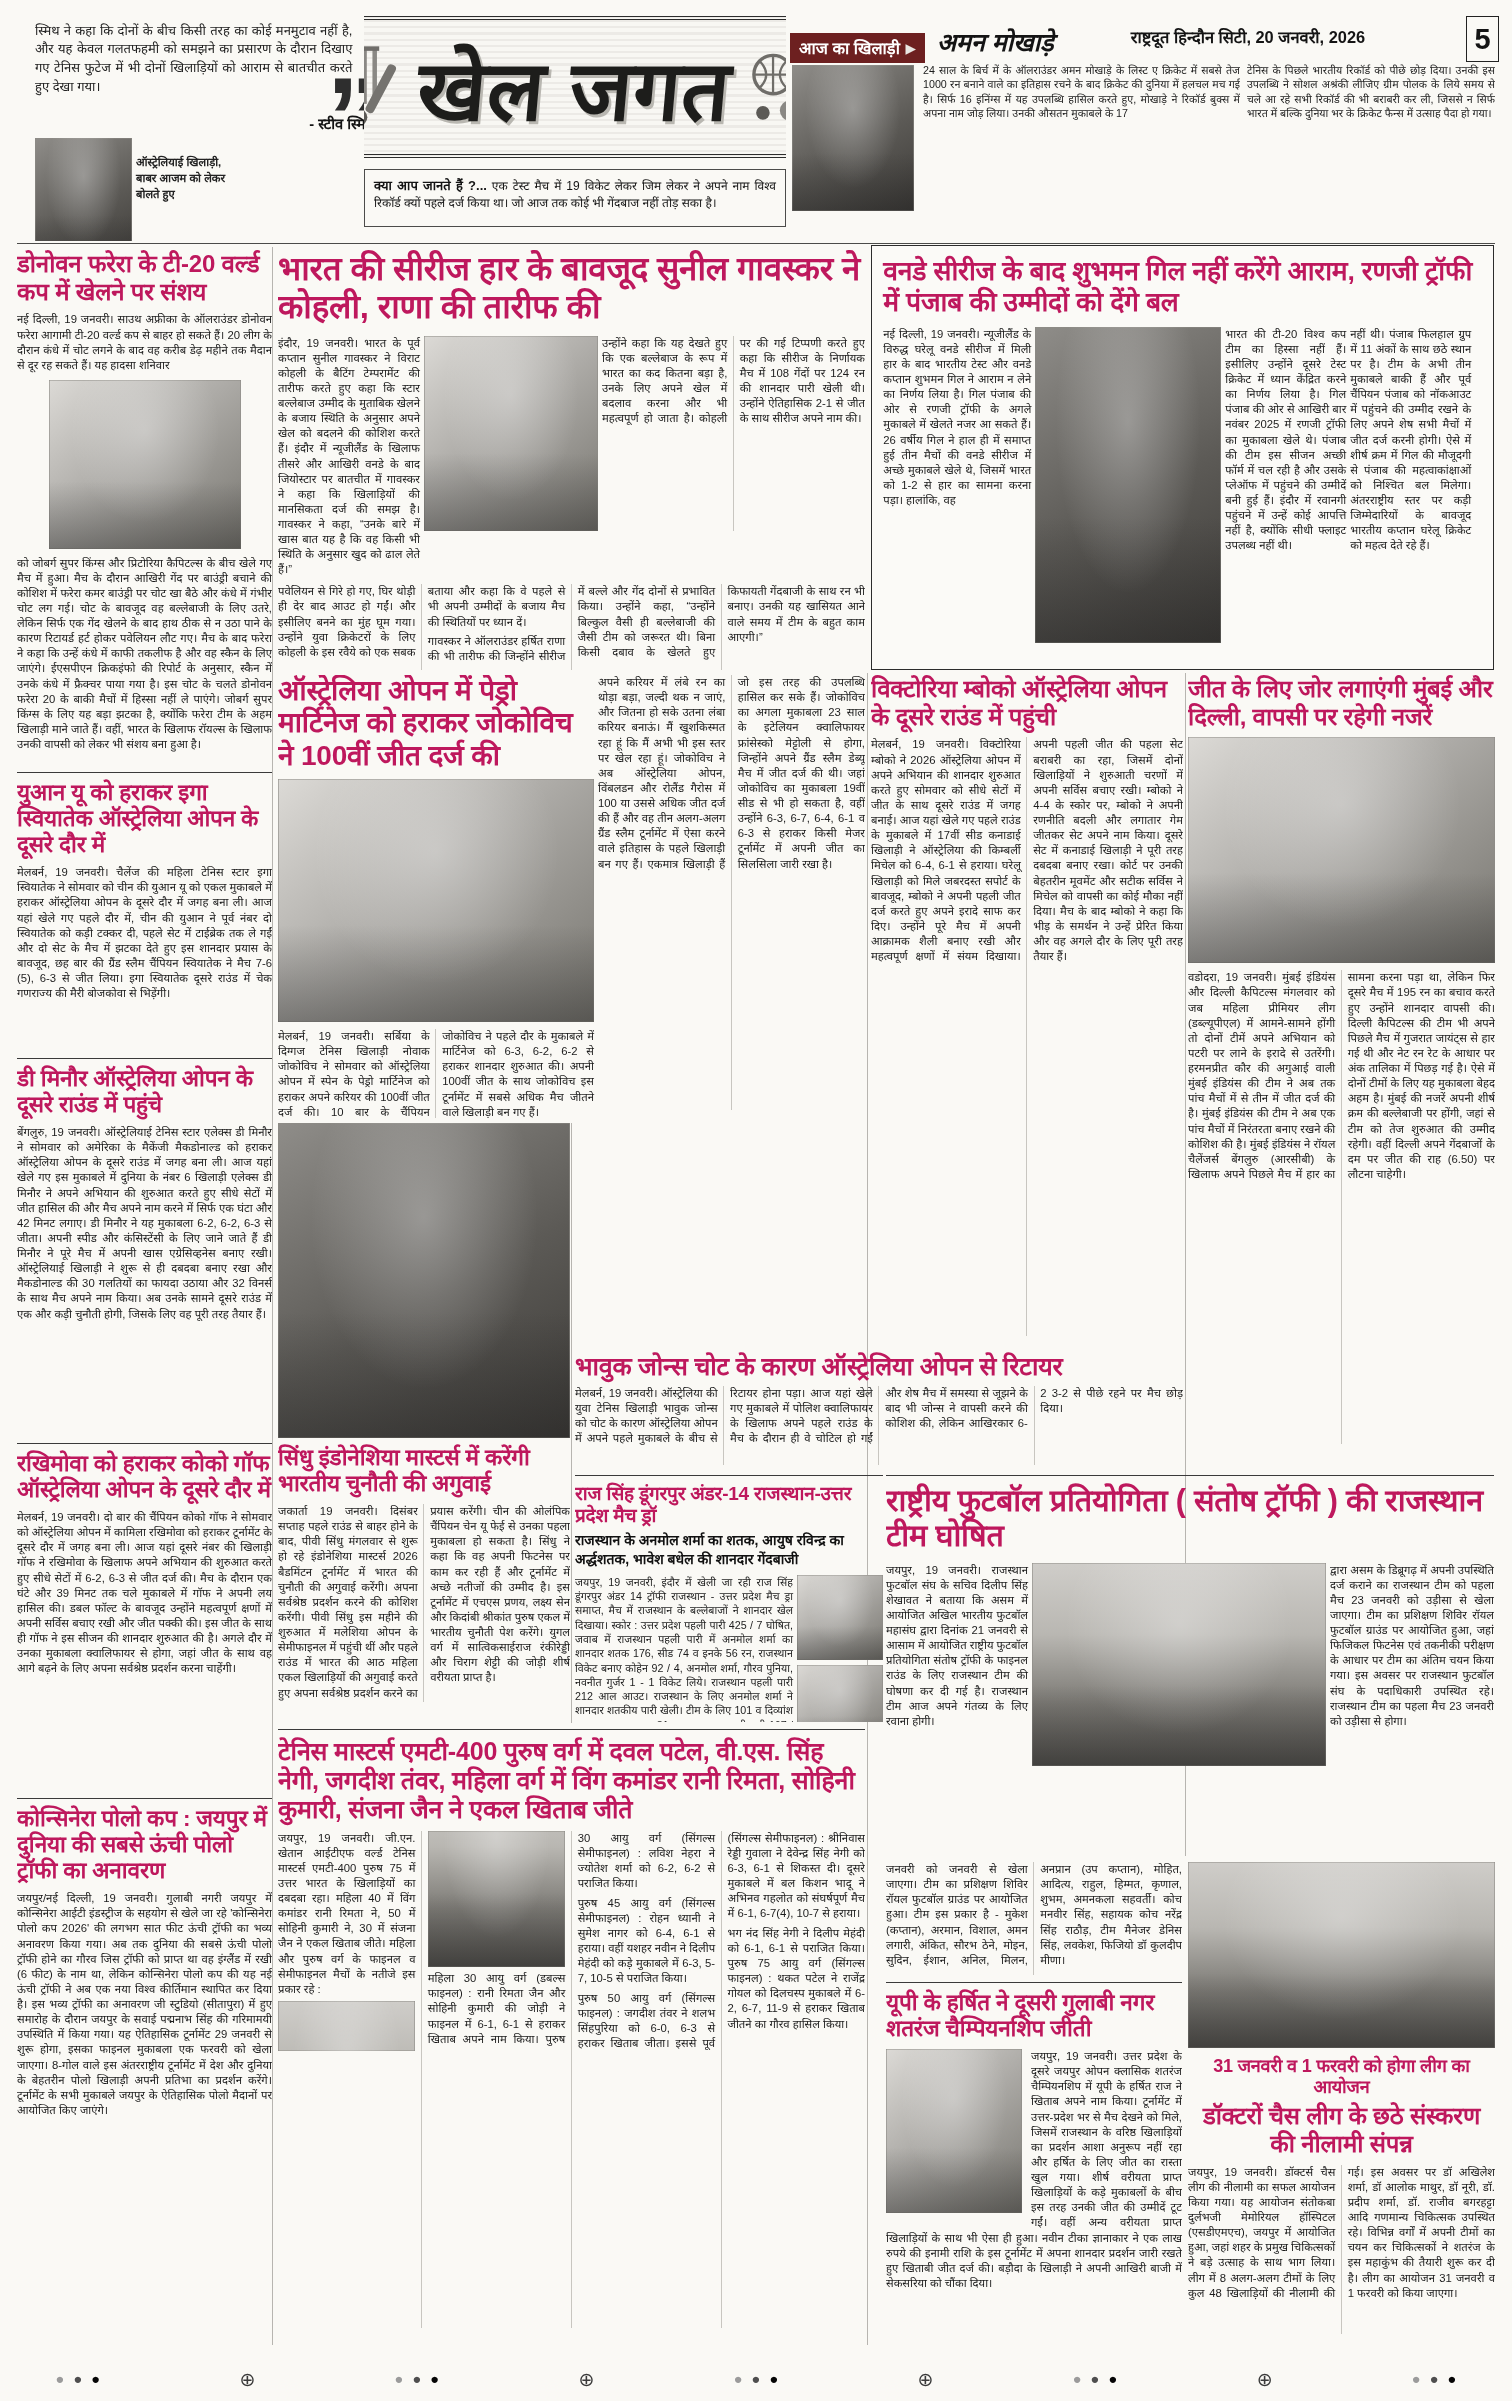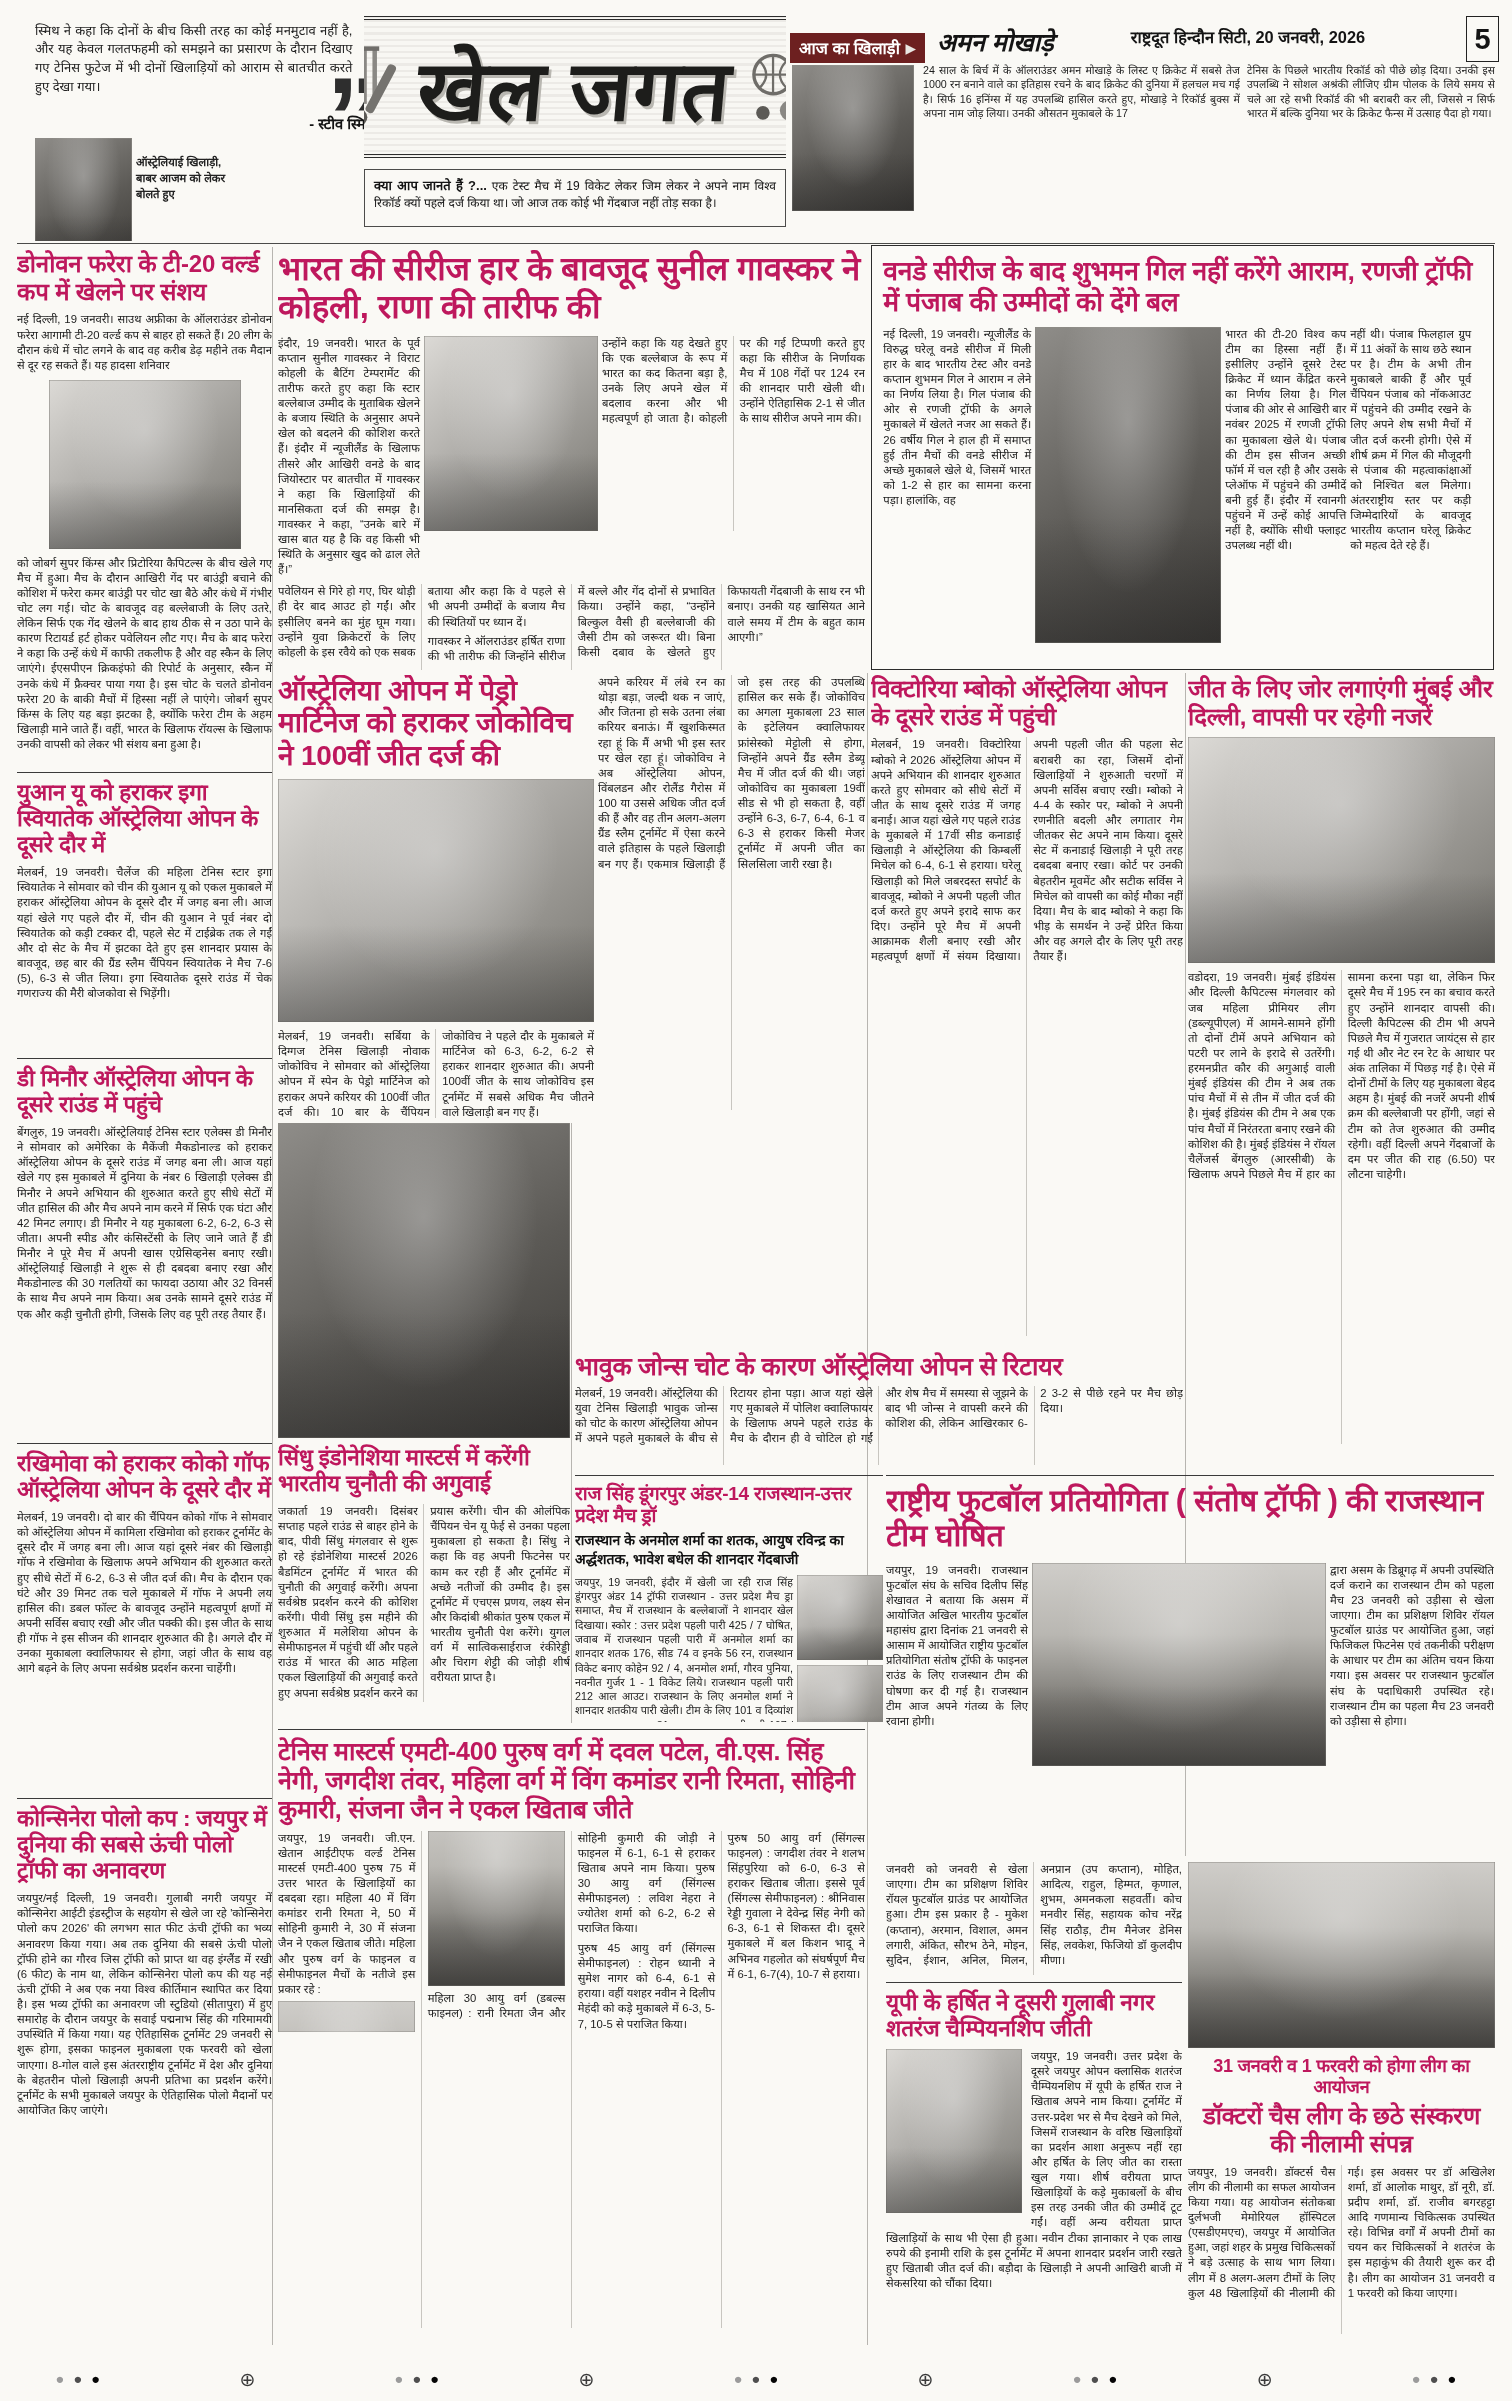--- a/index.html
+++ b/index.html
@@ -199,20 +199,21 @@
   </section>
 
   <section class="block rule-top" style="left:278px; top:1729px; width:587px; height:617px;">
     <h2 class="h h44 mb12">टेनिस मास्टर्स एमटी-400 पुरुष वर्ग में दवल पटेल, वी.एस. सिंह नेगी, जगदीश तंवर, महिला वर्ग में विंग कमांडर रानी रिमता, सोहिनी कुमारी, संजना जैन ने एकल खिताब जीते</h2>
     <div class="cols4" style="height:497px;">
       <p class="body mb8">जयपुर, 19 जनवरी। जी.एन. खेतान आईटीएफ वर्ल्ड टेनिस मास्टर्स एमटी-400 पुरुष 75 में उत्तर भारत के खिलाड़ियों का दबदबा रहा। महिला 40 में विंग कमांडर रानी रिमता ने, 50 में सोहिनी कुमारी ने, 30 में संजना जैन ने एकल खिताब जीते। महिला और पुरुष वर्ग के फाइनल व सेमीफाइनल मैचों के नतीजे इस प्रकार रहे :</p>
       <div class="photo ph-group" style="width:100%; height:186px; margin:4.5px 0;"></div>
       <p class="body mb8">महिला 30 आयु वर्ग (डबल्स फाइनल) : रानी रिमता जैन और सोहिनी कुमारी की जोड़ी ने फाइनल में 6-1, 6-1 से हराकर खिताब अपने नाम किया। पुरुष 30 आयु वर्ग (सिंगल्स सेमीफाइनल) : लविश नेहरा ने ज्योतेश शर्मा को 6-2, 6-2 से पराजित किया।</p>
       <p class="body mb8">पुरुष 45 आयु वर्ग (सिंगल्स सेमीफाइनल) : रोहन ध्यानी ने सुमेश नागर को 6-4, 6-1 से हराया। वहीं यशहर नवीन ने दिलीप मेहंदी को कड़े मुकाबले में 6-3, 5-7, 10-5 से पराजित किया।</p>
       <p class="body mb8">पुरुष 50 आयु वर्ग (सिंगल्स फाइनल) : जगदीश तंवर ने शलभ सिंहपुरिया को 6-0, 6-3 से हराकर खिताब जीता। इससे पूर्व (सिंगल्स सेमीफाइनल) : श्रीनिवास रेड्डी गुवाला ने देवेन्द्र सिंह नेगी को 6-3, 6-1 से शिकस्त दी। दूसरे मुकाबले में बल किशन भादू ने अभिनव गहलोत को संघर्षपूर्ण मैच में 6-1, 6-7(4), 10-7 से हराया।</p>
+      <p class="body">भग नंद सिंह नेगी ने दिलीप मेहंदी को 6-1, 6-1 से पराजित किया। पुरुष 75 आयु वर्ग (सिंगल्स फाइनल) : थकत पटेल ने राजेंद्र गोयल को दिलचस्प मुकाबले में 6-2, 6-7, 11-9 से हराकर खिताब जीतने का गौरव हासिल किया।</p>
     </div>
   </section>
 
   <section class="block" style="left:871px; top:675px; width:312px; height:672px;">
     <h2 class="h h43 mb12">विक्टोरिया म्बोको ऑस्ट्रेलिया ओपन के दूसरे राउंड में पहुंची</h2>
     <div class="body cols2" style="height:599px;">मेलबर्न, 19 जनवरी। विक्टोरिया म्बोको ने 2026 ऑस्ट्रेलिया ओपन में अपने अभियान की शानदार शुरुआत करते हुए सोमवार को सीधे सेटों में जीत के साथ दूसरे राउंड में जगह बनाई। आज यहां खेले गए पहले राउंड के मुकाबले में 17वीं सीड कनाडाई खिलाड़ी ने ऑस्ट्रेलिया की किम्बर्ली मिचेल को 6-4, 6-1 से हराया। घरेलू खिलाड़ी को मिले जबरदस्त सपोर्ट के बावजूद, म्बोको ने अपनी पहली जीत दर्ज करते हुए अपने इरादे साफ कर दिए। उन्होंने पूरे मैच में अपनी आक्रामक शैली बनाए रखी और महत्वपूर्ण क्षणों में संयम दिखाया। अपनी पहली जीत की पहला सेट बराबरी का रहा, जिसमें दोनों खिलाड़ियों ने शुरुआती चरणों में अपनी सर्विस बचाए रखी। म्बोको ने 4-4 के स्कोर पर, म्बोको ने अपनी रणनीति बदली और लगातार गेम जीतकर सेट अपने नाम किया। दूसरे सेट में कनाडाई खिलाड़ी ने पूरी तरह दबदबा बनाए रखा। कोर्ट पर उनकी बेहतरीन मूवमेंट और सटीक सर्विस ने मिचेल को वापसी का कोई मौका नहीं दिया। मैच के बाद म्बोको ने कहा कि भीड़ के समर्थन ने उन्हें प्रेरित किया और वह अगले दौर के लिए पूरी तरह तैयार हैं।</div>
   </section>
 
   <section class="block" style="left:1188px; top:675px; width:307px; height:795px;">
     <h2 class="h h43 mb12">जीत के लिए जोर लगाएंगी मुंबई और दिल्ली, वापसी पर रहेगी नजरें</h2>

